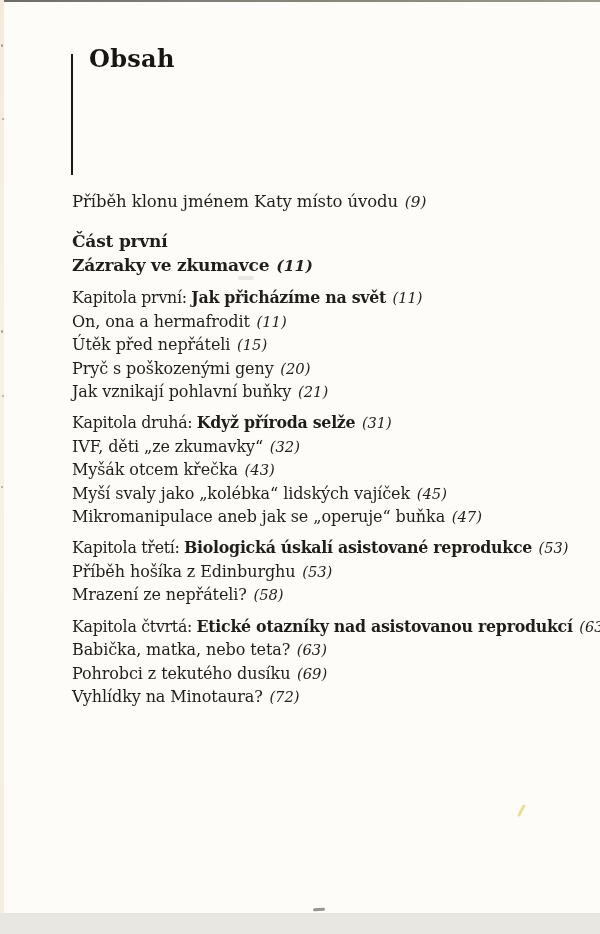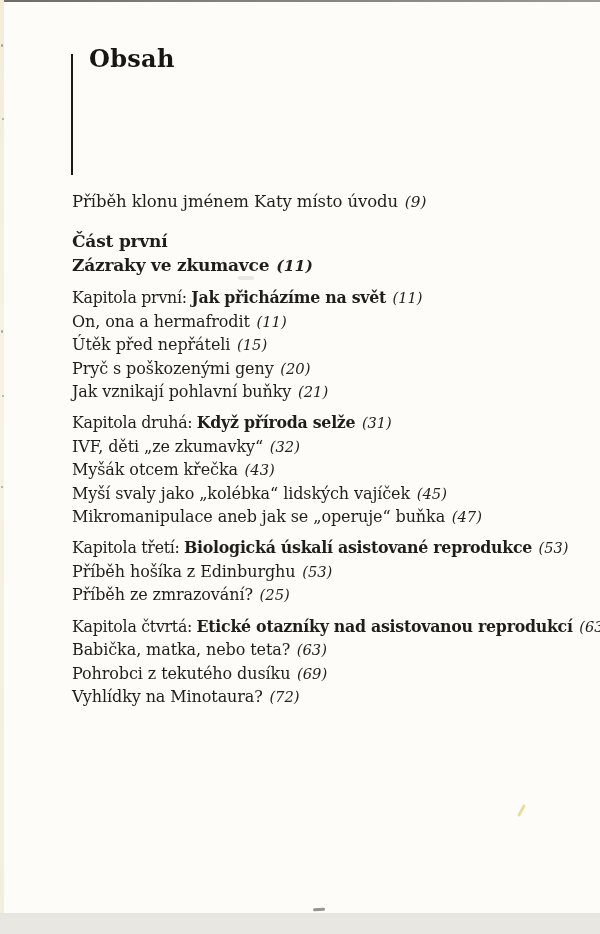--- a/index.html
+++ b/index.html
@@ -142,21 +142,21 @@
     </section>
 
     <section class="chapter">
       <div class="line heading">
         <span>Kapitola třetí:</span><span class="b">Biologická úskalí asistované reprodukce</span><span class="pg">(53)</span>
       </div>
       <div class="line">
         <span>Příběh hošíka z Edinburghu</span><span class="pg">(53)</span>
       </div>
       <div class="line">
-        <span>Příběh ze zmrazování?</span><span class="pg">(25)</span>
+        <span>Mrazení ze nepřáteli?</span><span class="pg">(58)</span>
       </div>
     </section>
 
     <section class="chapter">
       <div class="line heading">
         <span>Kapitola čtvrtá:</span><span class="b">Etické otazníky nad asistovanou reprodukcí</span><span class="pg">(63)</span>
       </div>
       <div class="line">
         <span>Babička, matka, nebo teta?</span><span class="pg">(63)</span>
       </div>

